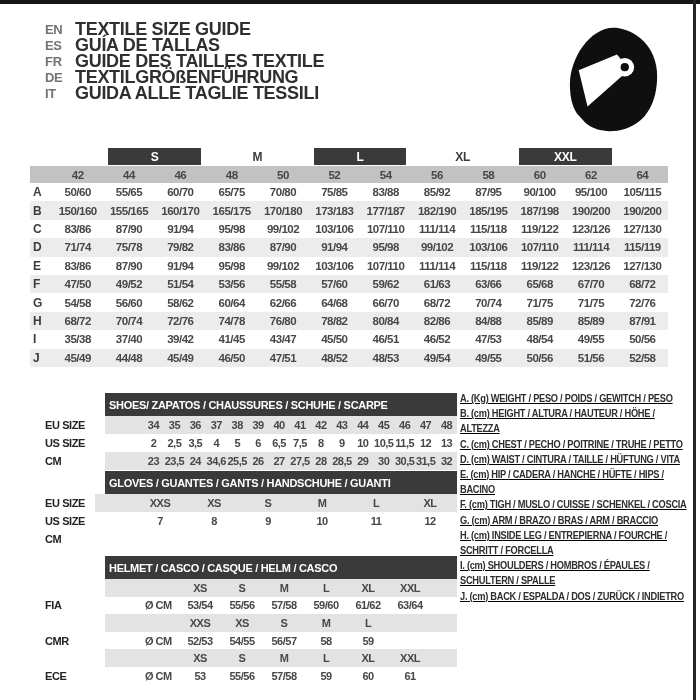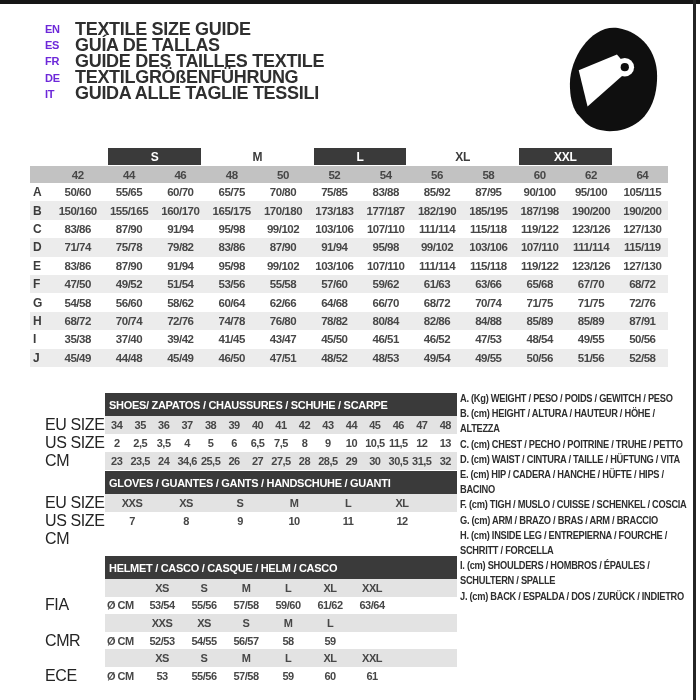--- a/index.html
+++ b/index.html
@@ -8,21 +8,21 @@
     font-family:"Liberation Sans",sans-serif;overflow:hidden;
     -webkit-font-smoothing:antialiased;
   }
   
   .top-line{position:absolute;top:0;left:0;width:700px;height:4px;background:#161616;}
   .right-line{position:absolute;top:0;left:693px;width:3px;height:700px;background:#242424;}
 
   
   .lang-list{position:absolute;left:45px;top:21px;}
   .lang-row{display:flex;height:16.2px;align-items:center;}
-  .lang-code{width:30px;font-size:11px;font-weight:bold;color:#6d28d9;letter-spacing:-0.3px;}
+  .lang-code{width:30px;font-size:13px;font-weight:bold;color:#737373;letter-spacing:-0.3px;}
   .lang-text{font-size:18px;font-weight:bold;color:#2f2f2f;letter-spacing:-0.3px;white-space:nowrap;}
 
   
   .helmet-icon{position:absolute;left:565px;top:24px;}
 
   
   .main-table{position:absolute;left:30px;top:147px;width:638px;}
   .mt-grid{display:grid;grid-template-columns:22px repeat(12,1fr);}
   .mt-groups{height:19px;}
   .grp{display:flex;align-items:center;justify-content:center;}
@@ -36,33 +36,33 @@
   .mrow.stripe{background:#ececec;}
   .letter-cell{justify-content:flex-start;padding-left:3px;color:#3c3c3c;font-size:12px;}
 
   
   .section{position:absolute;left:45px;width:412px;}
   .sec-title{margin-left:60px;height:23px;background:#3a3a3a;color:#fff;
     display:flex;align-items:center;padding-left:4px;box-sizing:border-box;
     font-size:11px;font-weight:bold;letter-spacing:-0.3px;white-space:nowrap;}
   .srow{display:flex;height:18px;}
   .srow .rlabel{width:60px;display:flex;align-items:center;
-    font-size:16px;font-weight:normal;color:#242424;letter-spacing:-0.4px;}
-  .cells{flex:1;display:grid;}
+    font-size:11px;font-weight:bold;color:#242424;letter-spacing:-0.4px;}
+  .cells{flex:1;display:grid;padding-left:38px;}
   .cells.striped{background:#e3e3e3;}
   .shoes-cells{grid-template-columns:repeat(15,1fr);}
   .gloves-cells{grid-template-columns:repeat(6,54px) 1fr;}
   .helmet-cells{grid-template-columns:36px repeat(6,42px) 1fr;}
   .scell{display:flex;align-items:center;justify-content:center;
     font-size:11px;font-weight:bold;color:#474747;letter-spacing:-0.5px;white-space:nowrap;}
   .hrow{height:17.6px;}
   .unit-cell{justify-content:flex-start;padding-left:2px;text-align:center;}
 
   
-  .legend{position:absolute;left:460px;top:391px;width:234px;}
+  .legend{position:absolute;left:460px;top:391px;width:234px;text-decoration:underline;}
   .legend-scale{transform:scaleX(0.9);transform-origin:0 0;width:258px;}
   .legend-item{font-size:10.3px;font-weight:bold;color:#2e2e2e;line-height:15.2px;
     letter-spacing:-0.3px;white-space:pre-line;}
 </style>
 </head>
 <body>
 
 <div class="top-line"></div>
 <div class="right-line"></div>
 

